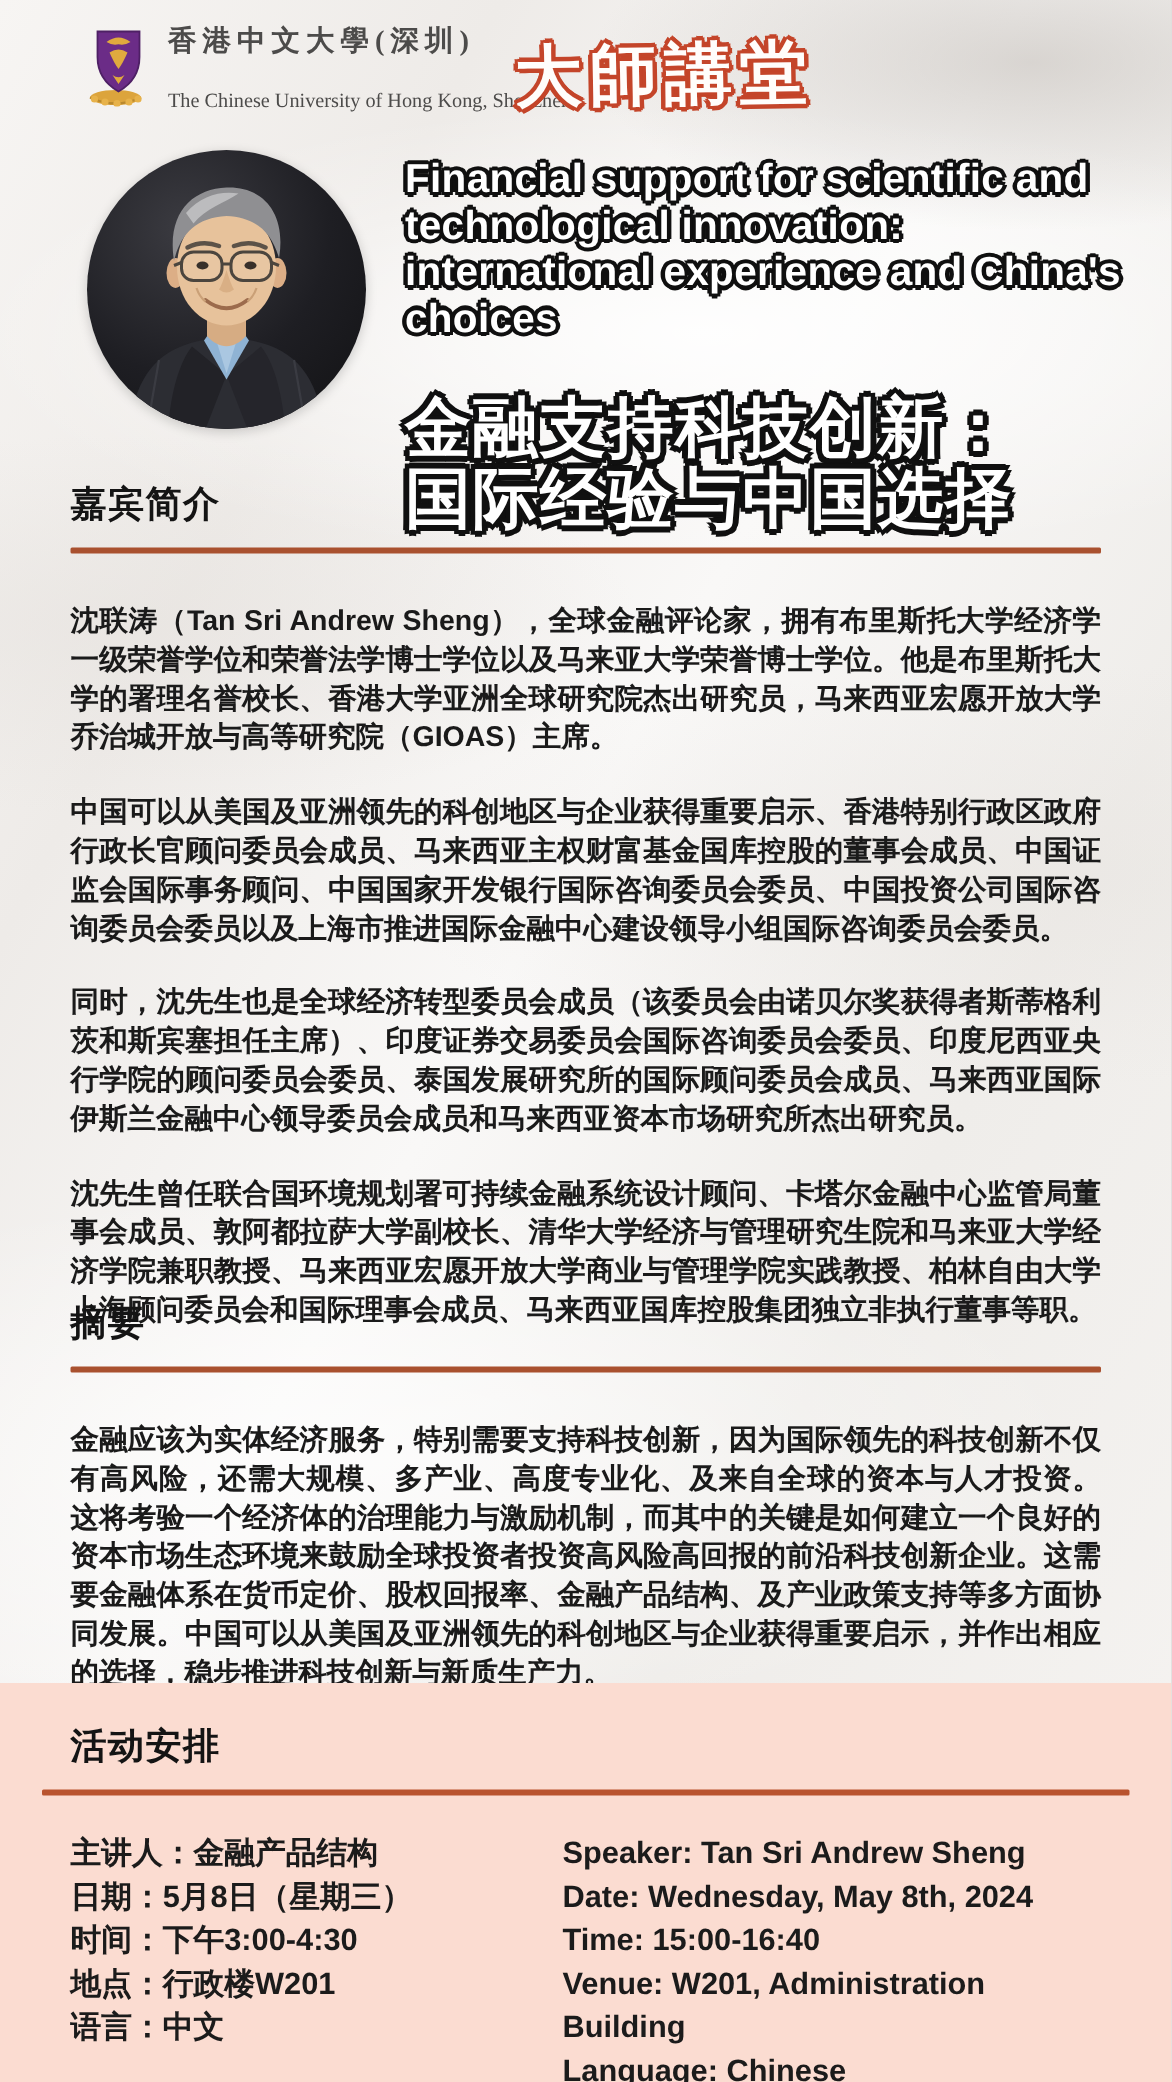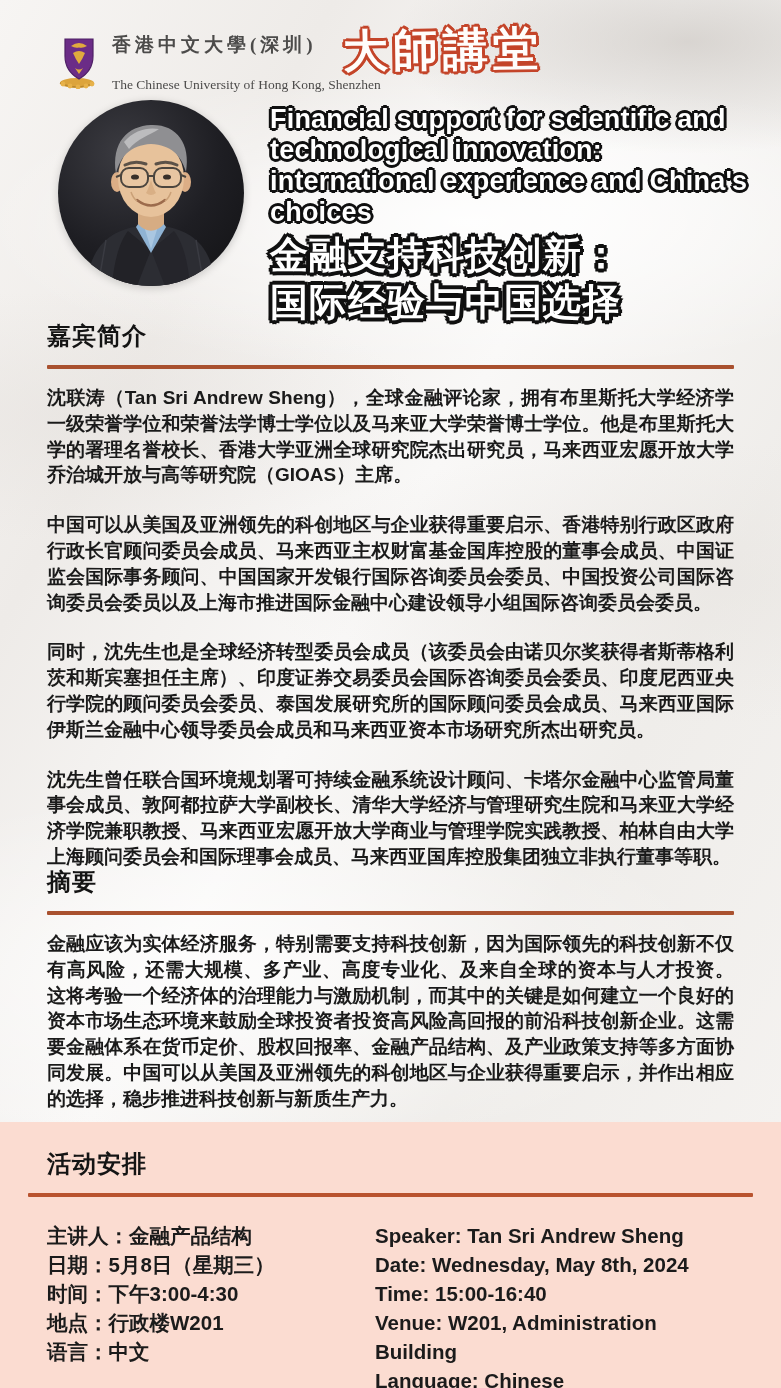--- a/index.html
+++ b/index.html
@@ -11,21 +11,21 @@
     background:
       radial-gradient(ellipse 420px 160px at 88% 3%, rgba(190,184,178,.55), rgba(190,184,178,0) 70%),
       radial-gradient(ellipse 700px 220px at 60% 16%, rgba(255,255,255,.9), rgba(255,255,255,0) 70%),
       radial-gradient(ellipse 500px 180px at 10% 30%, rgba(228,224,220,.5), rgba(228,224,220,0) 70%),
       radial-gradient(ellipse 640px 200px at 90% 42%, rgba(230,226,222,.45), rgba(230,226,222,0) 70%),
       radial-gradient(ellipse 700px 260px at 30% 70%, rgba(255,255,255,.7), rgba(255,255,255,0) 70%),
       linear-gradient(118deg,#f7f5f3 0%,#eeebe8 22%,#f9f8f7 45%,#efedea 68%,#f6f4f2 100%);
   }
 
   
-  .univ-logo{ position:absolute; left:58px; top:32px; display:flex; align-items:center; gap:12px; }
+  .univ-logo{ position:absolute; left:58px; top:14px; display:flex; align-items:center; gap:12px; }
   .crest{ flex:0 0 auto; }
   .univ-zh{ font-family:"Liberation Serif","DejaVu Serif",serif; font-size:19px; letter-spacing:4px;
             color:#4c4b4a; font-weight:600; white-space:nowrap; }
   .univ-en{ font-family:"Liberation Serif","DejaVu Serif",serif; font-size:13.5px; color:#4c4b4a;
             margin-top:19px; white-space:nowrap; }
 
   .series-logo{
     position:absolute; left:343px; top:20px; font-size:45px; font-weight:900; letter-spacing:5px;
     color:#fffdfb; white-space:nowrap; transform:rotate(-1deg);
     text-shadow:
@@ -38,32 +38,32 @@
   
   .photo{ position:absolute; left:58px; top:100px; width:186px; height:186px; border-radius:50%;
           overflow:hidden; box-shadow:0 2px 8px rgba(0,0,0,.18); }
   .titles{ position:absolute; left:270px; top:104px; width:486px; }
   .title-en{ font-size:27px; line-height:31px; font-weight:800; color:#fff; letter-spacing:.2px;
     text-shadow:
       -2px -2px 0 #101010, 0 -2px 0 #101010, 2px -2px 0 #101010,
       -2px  0  0 #101010, 2px  0  0 #101010,
       -2px  2px 0 #101010, 0  2px 0 #101010, 2px 2px 0 #101010,
       -3px 0 0 #101010, 3px 0 0 #101010, 0 3px 0 #101010, 0 -3px 0 #101010; }
-  .title-zh{ margin-top:4px; font-size:38px; line-height:47px; font-weight:800; color:#fff; letter-spacing:1px;
+  .title-zh{ margin-top:34px; font-size:44px; line-height:47px; font-weight:800; color:#fff; letter-spacing:1px;
     text-shadow:
       -3px -3px 0 #101010, 0 -3px 0 #101010, 3px -3px 0 #101010,
       -3px  0  0 #101010, 3px  0  0 #101010,
       -3px  3px 0 #101010, 0  3px 0 #101010, 3px 3px 0 #101010,
       -4px 0 0 #101010, 4px 0 0 #101010, 0 4px 0 #101010, 0 -4px 0 #101010; }
 
   
   .section{ position:absolute; left:47px; width:687px; }
   .section-heading{ font-size:24px; font-weight:800; color:#141414; letter-spacing:1px; }
   .divider{ height:4px; background:#a9512f; margin-top:13px; border-radius:1px; }
-  .section-body{ margin-top:16px; }
+  .section-body{ margin-top:33px; }
   .section-body p{ font-size:19px; line-height:25.8px; font-weight:600; color:#1a1a1a;
                    text-align:justify; margin-bottom:24px; }
   .section-body p:last-child{ margin-bottom:0; }
 
   #bio{ top:320px; }
   #abstract{ top:866px; }
 
   
   .schedule{ position:absolute; left:0; top:1122px; width:781px; height:284px;
              background:#fbdcd1; padding:26px 47px 16px 47px; }

